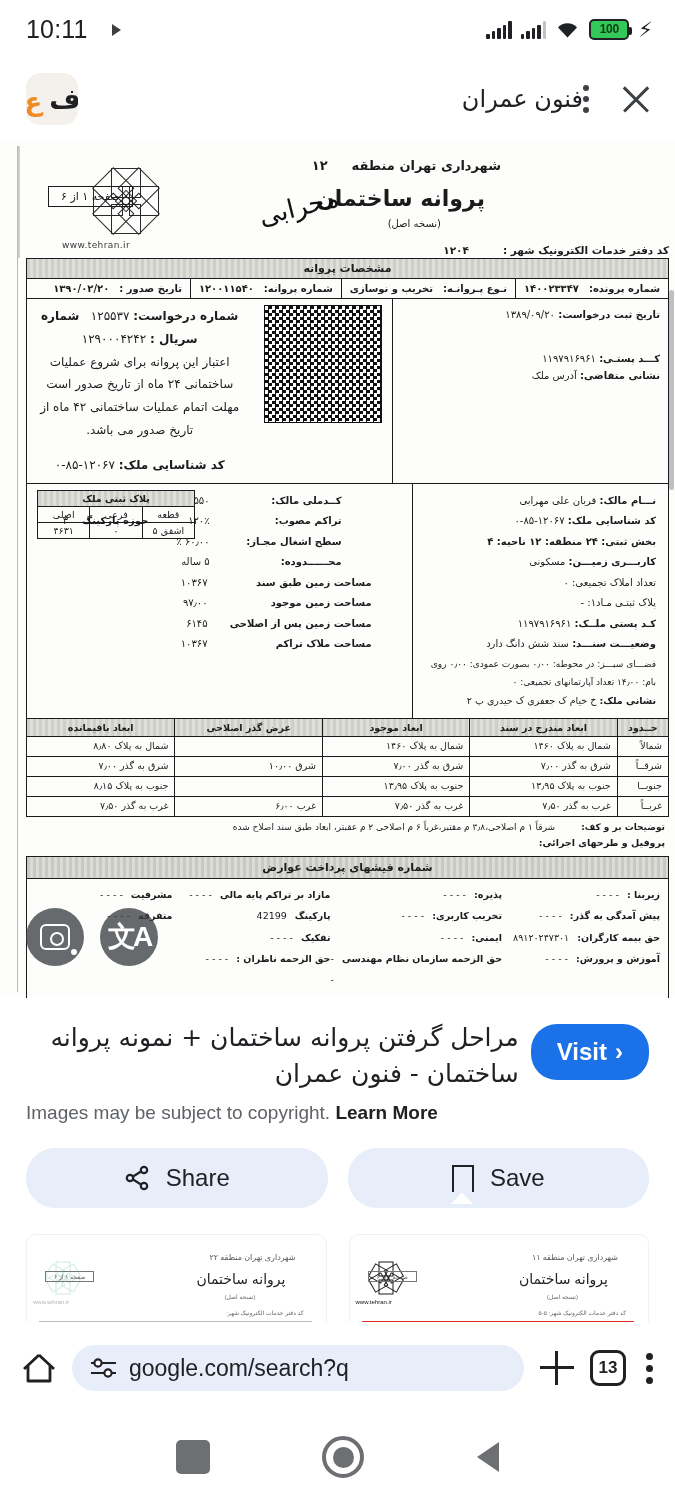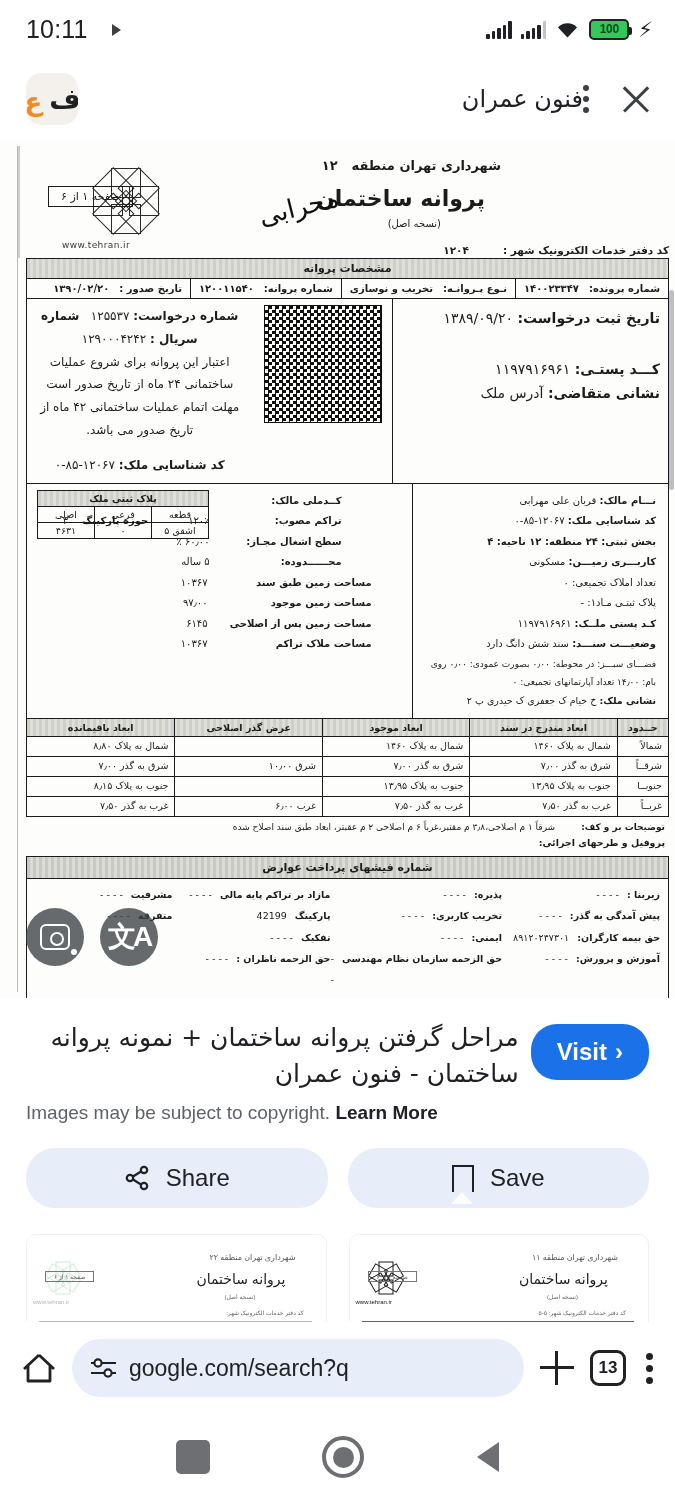--- a/index.html
+++ b/index.html
@@ -53,60 +53,60 @@
 
   .hdr-row{position:relative;height:108px;}
   .muni-logo{position:absolute;right:auto;left:52px;top:10px;width:96px;height:86px;}
   .muni-logo .petal{position:absolute;left:50%;top:50%;width:30px;height:30px;
     border:1.6px solid #2a2a2a;transform-origin:center;background:transparent;}
   .muni-url{position:absolute;left:36px;top:92px;font-size:9px;color:#3a3a3a;letter-spacing:.4px;
     font-family:"DejaVu Sans",sans-serif;}
   .muni-core{position:absolute;left:50%;top:50%;width:16px;height:16px;margin:-8px 0 0 -8px;
     border:1.4px solid #2a2a2a;transform:rotate(45deg);}
   .h-city{position:absolute;right:168px;top:10px;font-size:13px;font-weight:bold;}
-  .h-city .zone{margin-right:14px;}
+  .h-city .zone{margin-right:24px;}
   .h-main{position:absolute;right:184px;top:38px;font-size:22px;font-weight:bold;letter-spacing:.5px;}
   .h-sub{position:absolute;right:228px;top:70px;font-size:10px;}
   .handwrite{position:absolute;right:330px;top:44px;font-size:26px;color:#111;
     transform:rotate(-14deg);font-family:"DejaVu Serif",serif;}
   .pagebox{position:absolute;left:22px;top:38px;border:1.6px solid #1b1b1b;padding:3px 12px;
     font-size:11px;letter-spacing:4px;}
   .ecode{position:absolute;right:0;top:96px;font-size:10.5px;font-weight:bold;}
   .ecode .v{margin-right:34px;}
 
   .tbl{border:1.6px solid #1b1b1b;margin-top:2px;}
   .tbl-cap{background:#d8d8d4;border-bottom:1.4px solid #1b1b1b;text-align:center;
     font-size:11px;font-weight:bold;padding:3px 0;letter-spacing:.5px;
     background-image:repeating-linear-gradient(90deg,#cfcfc9 0 3px,#dedfd9 3px 6px);}
   .r1{display:flex;border-bottom:1.3px solid #1b1b1b;font-size:10px;font-weight:bold;}
   .r1 .c{padding:4px 8px;display:flex;gap:10px;white-space:nowrap;}
   .r1 .c.b{border-left:1.3px solid #1b1b1b;}
   .r1 .c .v{font-family:"DejaVu Sans",sans-serif;}
 
   .blk2{display:flex;border-bottom:1.5px solid #1b1b1b;}
-  .blk2 .right{width:43%;padding:7px 8px 6px;font-size:14px;line-height:1.75;
+  .blk2 .right{width:43%;padding:7px 8px 6px;font-size:10px;line-height:1.75;
     border-left:1.3px solid #1b1b1b;}
   .blk2 .left{flex:1;padding:6px 8px;position:relative;}
   .lbl{font-weight:bold;}
   .dm{position:absolute;right:10px;top:6px;width:118px;height:118px;
     background-image:
       repeating-conic-gradient(#111 0% 25%, #fff 0% 50%),
       repeating-conic-gradient(#111 0% 25%, #fff 0% 50%);
     background-size:7px 7px, 11px 9px; background-position:0 0, 3px 4px;
     border:1px solid #111; mix-blend-mode:multiply;}
   .lx{font-size:12px;line-height:1.9;text-align:center;padding-right:140px;}
   .lx .b{font-weight:bold;}
 
   .blk3{display:flex;border-bottom:1.5px solid #1b1b1b;min-height:182px;}
   .blk3 .right{width:40%;padding:7px 12px;font-size:10px;line-height:2.05;
     border-left:1.3px solid #1b1b1b;}
   .blk3 .mid{flex:1;padding:7px 10px;font-size:10px;line-height:2.05;}
   .blk3 .mid .row{display:flex;gap:14px;}
   .blk3 .mid .row .k{min-width:118px;text-align:right;}
-  .plaktbl{position:absolute;left:10px;top:6px;width:172px;border:1.5px solid #1b1b1b;}
+  .plaktbl{position:absolute;left:10px;top:6px;width:158px;border:1.5px solid #1b1b1b;}
   .plaktbl .cap{background-image:repeating-linear-gradient(90deg,#cfcfc9 0 3px,#dedfd9 3px 6px);
     text-align:center;font-size:9.5px;font-weight:bold;padding:2px 0;border-bottom:1.2px solid #1b1b1b;}
   .plaktbl .tr{display:flex;}
   .plaktbl .td{flex:1;text-align:center;font-size:9.5px;padding:2px 0;border-left:1.2px solid #1b1b1b;}
   .plaktbl .td:last-child{border-left:none;}
   .plaktbl .tr.head .td{font-weight:normal;border-bottom:1.2px solid #1b1b1b;}
   .relwrap{position:relative;}
 
   .btbl{border-top:0;}
   .btbl .hr{display:flex;background-image:repeating-linear-gradient(90deg,#cfcfc9 0 3px,#dedfd9 3px 6px);
@@ -187,21 +187,21 @@
   .t-band{position:absolute;left:12px;right:14px;bottom:6px;height:16px;border:1px solid #bbb;
     background-image:repeating-linear-gradient(90deg,#e4e4e0 0 2px,#f2f2ee 2px 4px);
     display:flex;align-items:center;justify-content:center;font-size:6px;color:#555;}
   .t-band.red{border:2px solid #d93025;
     background-image:repeating-linear-gradient(90deg,#cdc9bf 0 2px,#e0ddd4 2px 4px);}
 
   
   .browserbar { position:absolute; left:0; right:0; bottom:86px; height:92px;
     display:flex; align-items:center; padding:0 22px; gap:16px; background:#fff; }
   .home-ic{width:34px;height:32px;position:relative;flex:0 0 auto;}
-  .urlpill { flex:1; height:58px; background:#e7edf9; border-radius:29px;
+  .urlpill { flex:1; height:46px; background:#e7edf9; border-radius:29px;
     display:flex; align-items:center; padding:0 18px; gap:13px; overflow:hidden; }
   .tune-ic{width:26px;height:22px;position:relative;flex:0 0 auto;}
   .urltext{font-size:23px;color:#202124;white-space:nowrap;overflow:hidden;}
   .plus-ic{width:34px;height:34px;position:relative;flex:0 0 auto;}
   .plus-ic::before,.plus-ic::after{content:"";position:absolute;background:#202124;}
   .plus-ic::before{left:0;top:15px;width:34px;height:3.4px;}
   .plus-ic::after{top:0;left:15px;height:34px;width:3.4px;}
   .tabs-ic{width:36px;height:36px;border:3px solid #202124;border-radius:9px;
     display:flex;align-items:center;justify-content:center;font-size:17px;font-weight:bold;
     color:#202124;flex:0 0 auto;}

